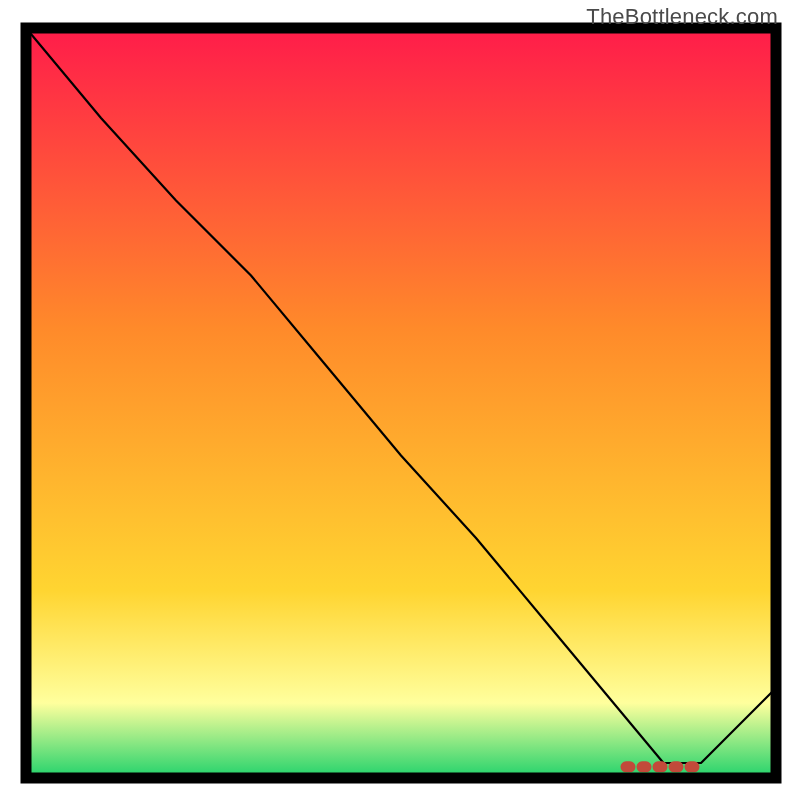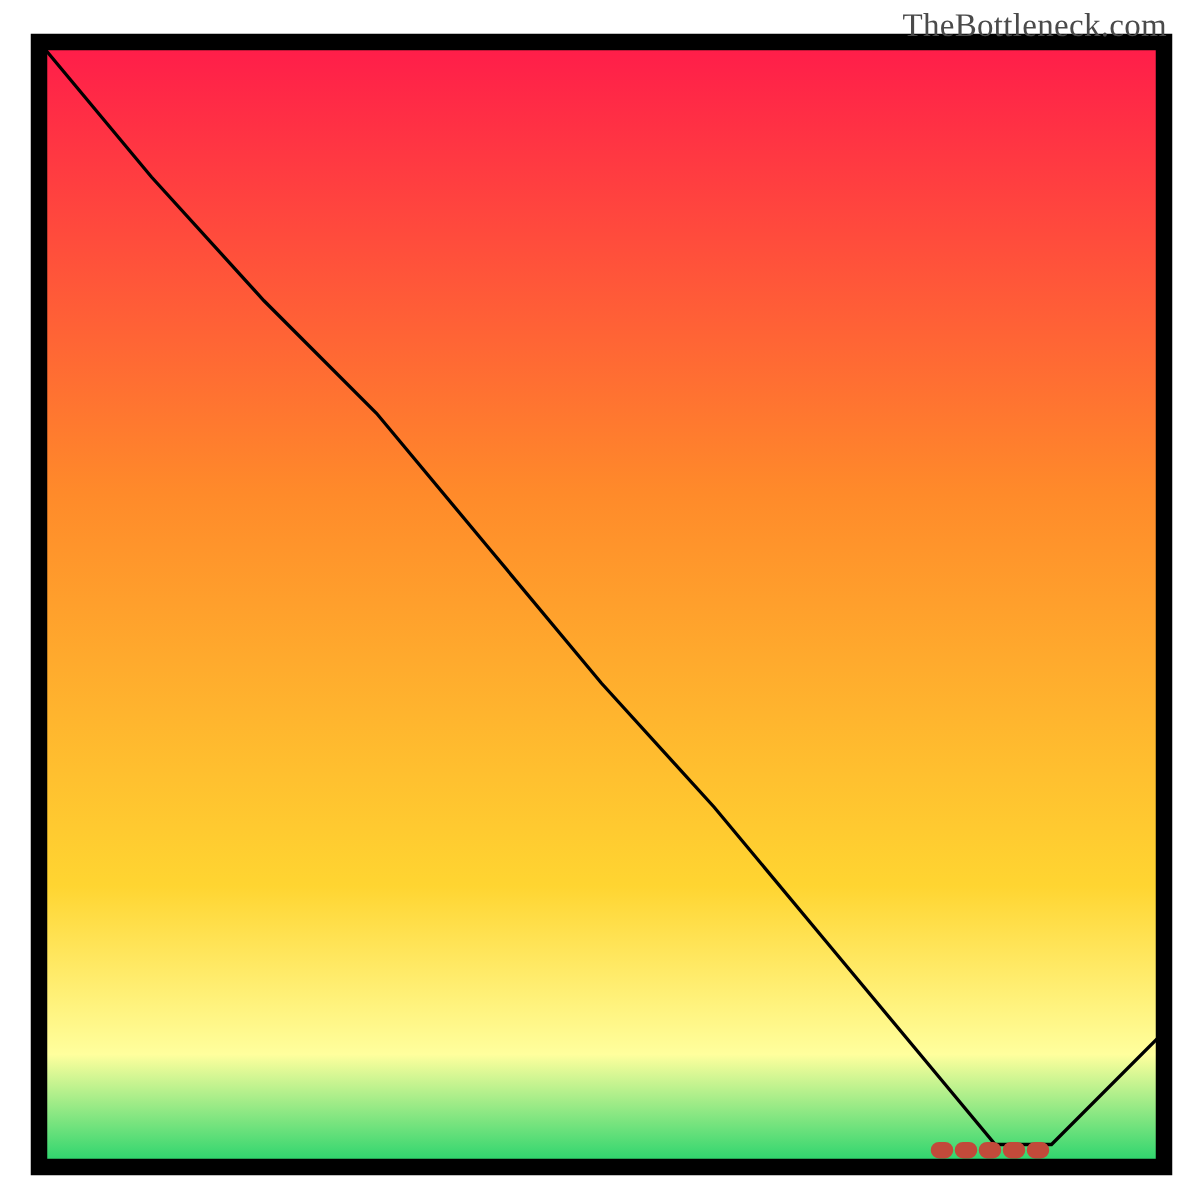--- a/index.html
+++ b/index.html
@@ -8,21 +8,20 @@
     width: 800px;
     height: 800px;
     background: #ffffff;
     font-family: Arial, Helvetica, sans-serif;
     overflow: hidden;
   }
   .wrap {
     position: relative;
     width: 800px;
     height: 616px;
-    font-family: Liberation Serif, serif;
   }
   .watermark {
     position: absolute;
     top: 4px;
     right: 22px;
     font-size: 22px;
     font-weight: 500;
     color: #4a4a4a;
     letter-spacing: 0.2px;
     z-index: 10;

